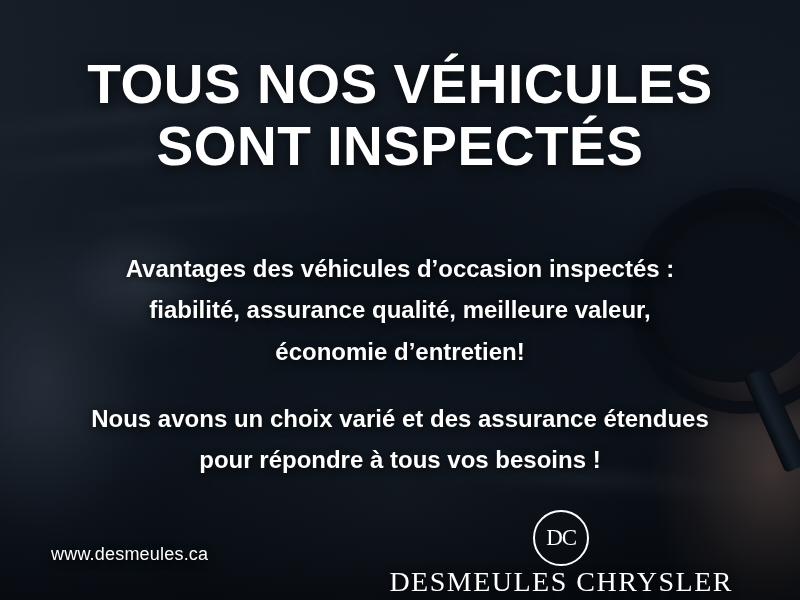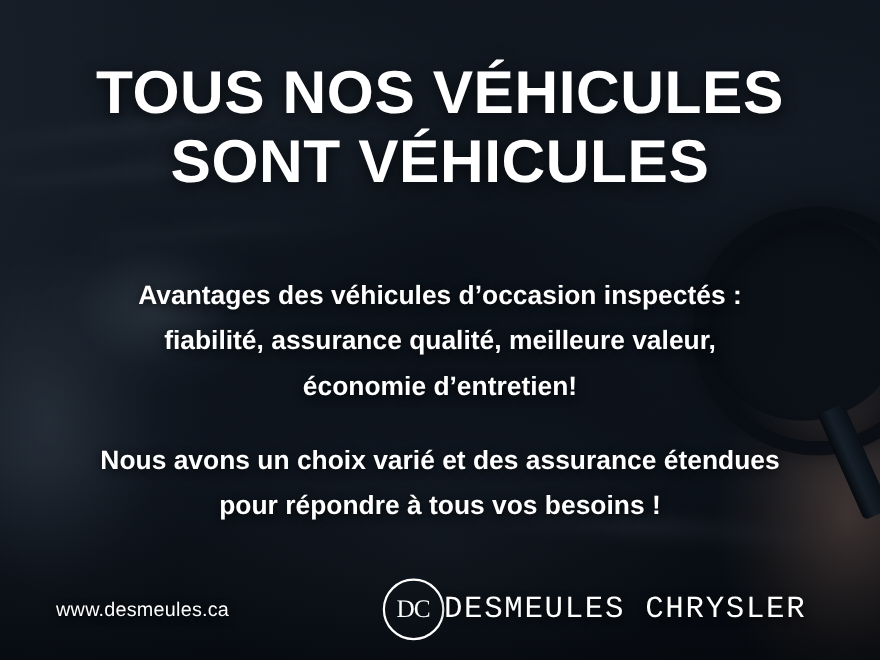--- a/index.html
+++ b/index.html
@@ -119,35 +119,36 @@
   }
   .site-url {
     font-size: 18px;
     font-weight: 400;
     letter-spacing: 0.2px;
     text-shadow: 0 2px 8px rgba(0,0,0,0.9);
   }
   .brand {
     display: flex;
     align-items: center;
+    flex-direction: column;
   }
   .brand-mark {
     width: 52px; height: 52px;
     border-radius: 50%;
     border: 2px solid #ffffff;
     display: flex;
     align-items: center;
     justify-content: center;
     font-family: "Liberation Serif", serif;
     font-size: 23px;
     letter-spacing: -1px;
     color: #ffffff;
   }
   .brand-name {
-    font-family: Liberation Mono, monospace;
+    font-family: Liberation Serif, serif;
     font-size: 28px;
     letter-spacing: 1.5px;
     color: #ffffff;
     text-shadow: 0 2px 8px rgba(0,0,0,0.85);
     white-space: nowrap;
   }
 </style>
 </head>
 <body>
 
@@ -161,21 +162,21 @@
     <div class="mag-ring"></div>
     <div class="mag-handle"></div>
   </div>
 
   <div class="scrim"></div>
 
   <div class="content">
 
     <h1 class="headline">
       <span>TOUS NOS VÉHICULES</span>
-      <span class="line2">SONT VÉHICULES</span>
+      <span class="line2">SONT INSPECTÉS</span>
     </h1>
 
     <div class="body-copy">
       <span>Avantages des véhicules d’occasion inspectés : fiabilité, assurance qualité, meilleure valeur, économie d’entretien!</span>
       <span class="para2">Nous avons un choix varié et des assurance étendues pour répondre à tous vos besoins !</span>
     </div>
 
   </div>
 
   <div class="footer">

